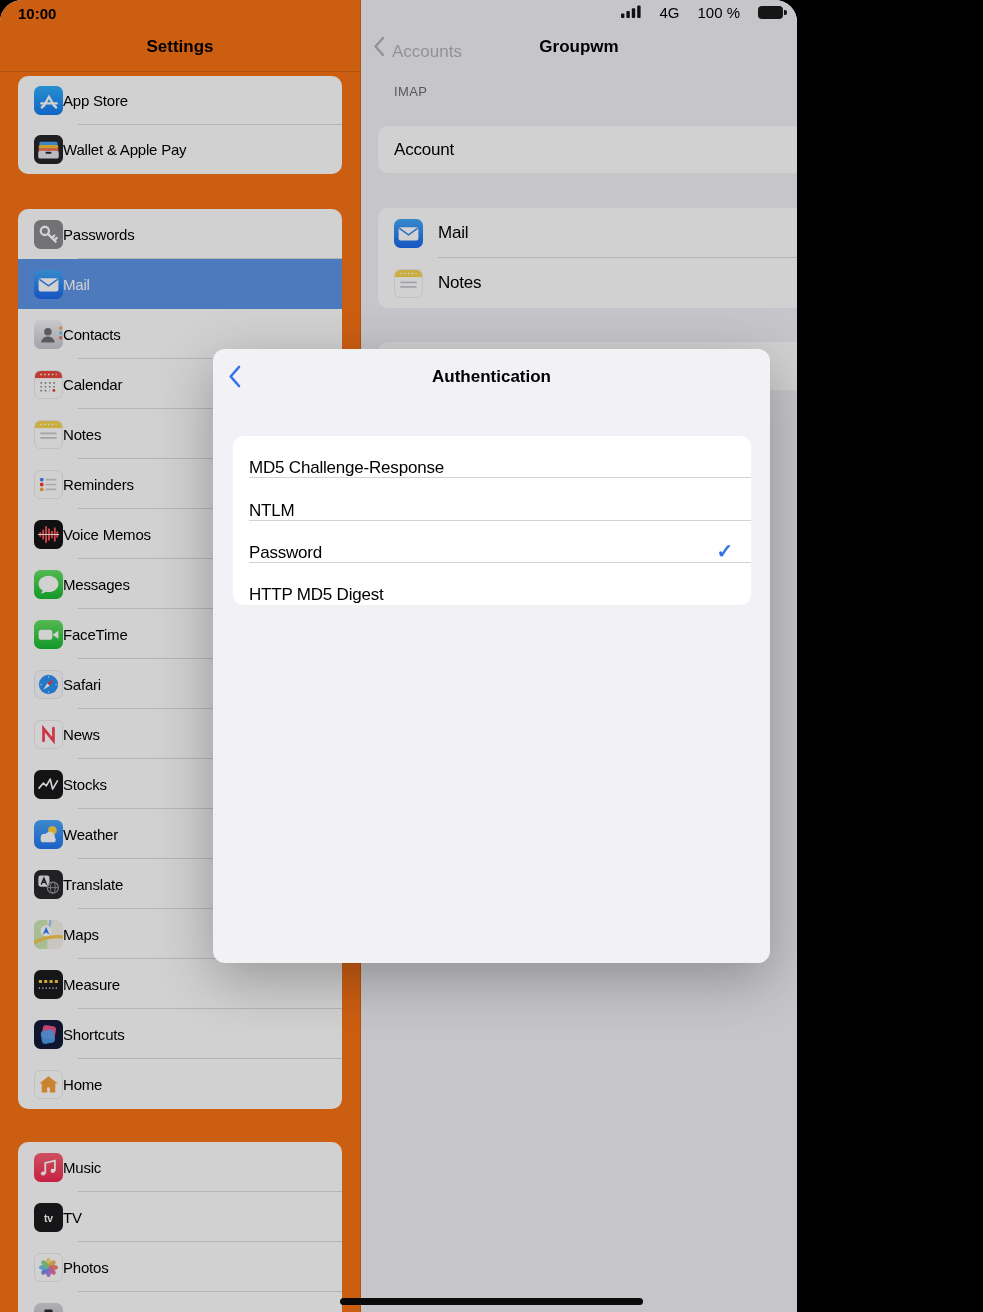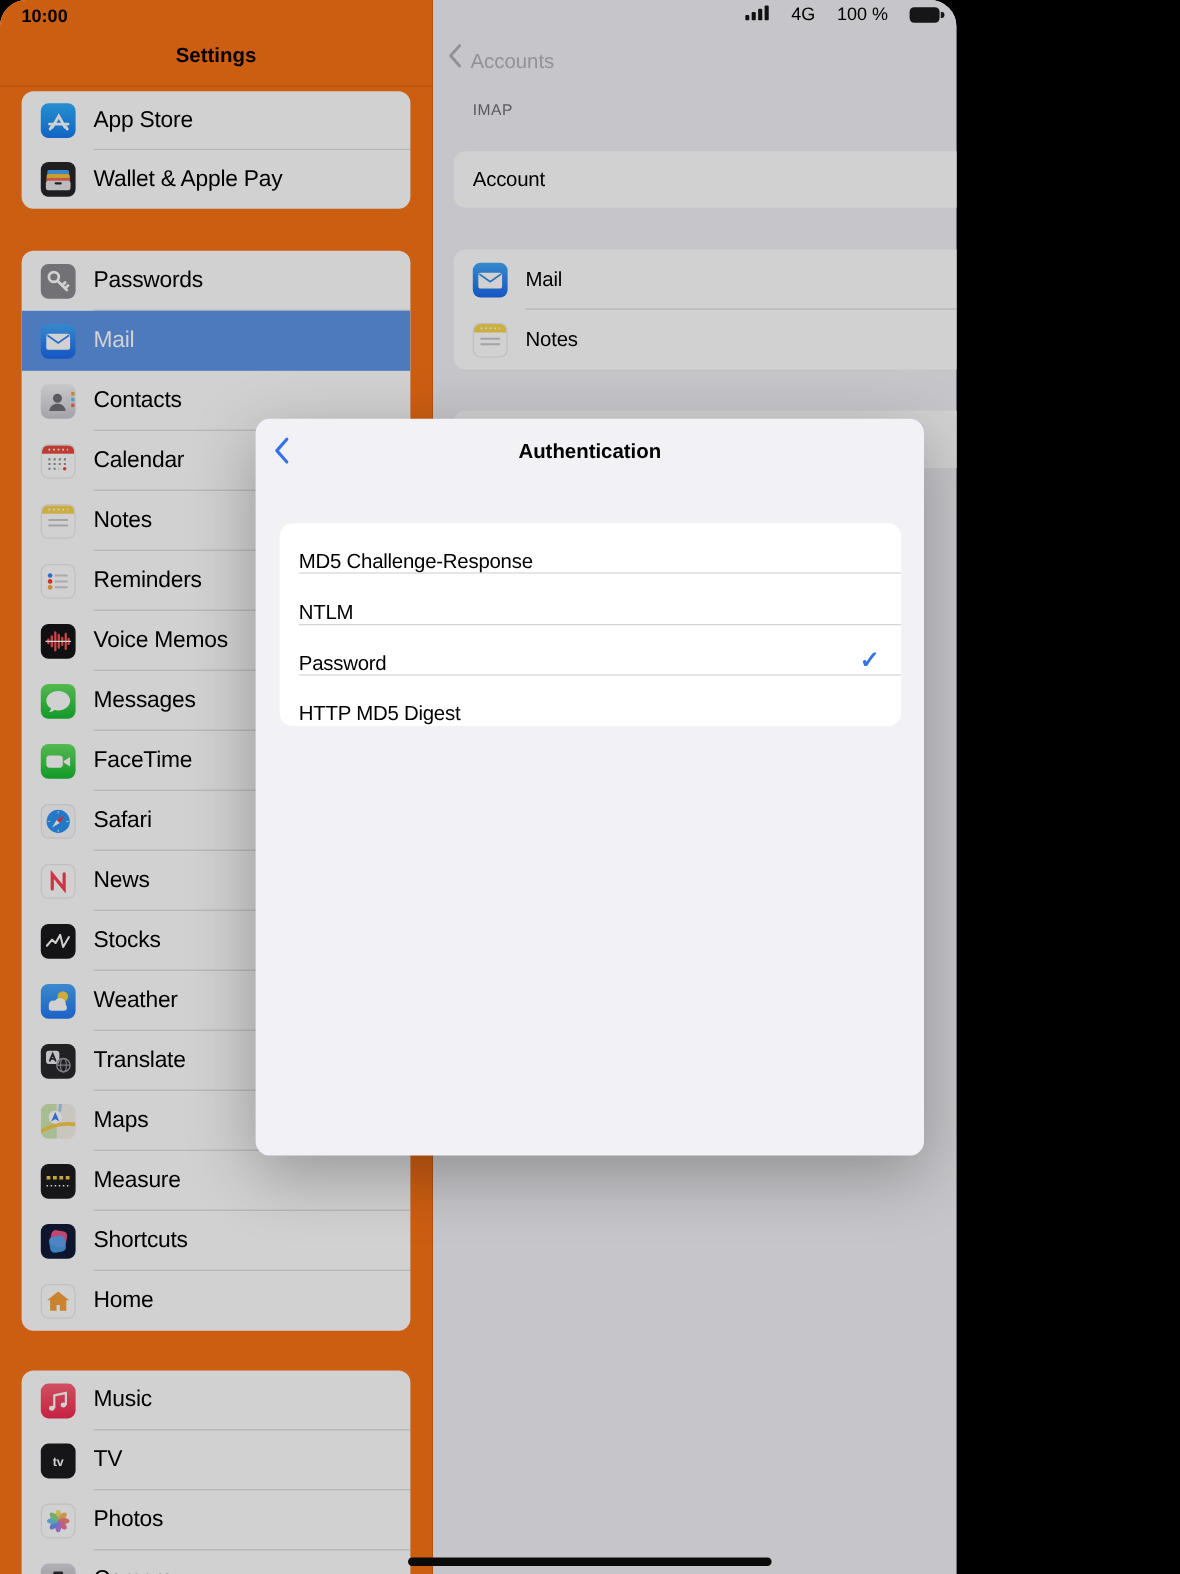--- a/index.html
+++ b/index.html
@@ -16,21 +16,21 @@
   .sidebar-header{position:absolute;top:0;left:0;width:100%;height:72px;border-bottom:1px solid rgba(0,0,0,0.12);box-sizing:border-box;}
   .sidebar-title{position:absolute;top:37px;left:0;width:100%;text-align:center;font-size:17px;font-weight:700;}
   .card{position:absolute;left:18px;width:324px;background:#fff;border-radius:10px;overflow:hidden;}
   #g1{top:76px;} #g2{top:209px;} #g3{top:1142px;}
   .row{height:50px;display:flex;align-items:center;padding:0 12px 0 16px;position:relative;}
   #g1 .row{height:49px;}
   .row:not(:last-child)::after{content:'';position:absolute;left:60px;right:0;bottom:0;height:1px;background:rgba(60,60,67,0.18);}
   .row.selected{background:#5d95e7;}
   .row.selected::after{display:none;}
   .row.selected .lbl{color:#fff;}
-  .lbl{margin-left:15px;font-size:19px;letter-spacing:-0.2px;white-space:nowrap;}
+  .lbl{margin-left:0;font-size:15px;letter-spacing:-0.2px;white-space:nowrap;}
   .icon{width:29px;height:29px;border-radius:6.5px;overflow:hidden;flex:none;position:relative;}
   .icon svg{display:block;width:100%;height:100%;}
   .ic-appstore{background:linear-gradient(180deg,#30b0fc,#157bf0);}
   .ic-wallet{background:#26262a;}
   .ic-passwords{background:#8a8a90;}
   .ic-mail{background:linear-gradient(180deg,#41a8f8,#1b68ee);}
   .ic-contacts{background:linear-gradient(180deg,#f4f4f7,#c8c8cf);}
   .ic-calendar{background:#fff;border:0.5px solid rgba(0,0,0,0.08);box-sizing:border-box;}
   .ic-notes{background:#fff;border:0.5px solid rgba(0,0,0,0.08);box-sizing:border-box;}
   .ic-reminders{background:#fff;border:0.5px solid rgba(0,0,0,0.08);box-sizing:border-box;}
@@ -383,20 +383,21 @@
     </div>
   </aside>
 
   <main class="detail">
     <div class="nav-back">
       <span><svg width="12" height="21" viewBox="0 0 12 21">
             <path d="M10 2L2.5 10.5 10 19" fill="none" stroke="#b2b2b8" stroke-width="2.4" stroke-linecap="round" stroke-linejoin="round"></path>
           </svg></span>
       <span>Accounts</span>
     </div>
+    <div class="nav-title">Groupwm</div>
 
     <div class="section-label">IMAP</div>
 
     <div class="pcard" id="account-card">
       <div class="prow">
         <span class="plbl">Account</span>
         <span class="chev">
             <svg width="9" height="16" viewBox="0 0 9 16">
               <path d="M1.5 1.5L7.5 8l-6 6.5" fill="none" stroke="#c0c0c5" stroke-width="2" stroke-linecap="round" stroke-linejoin="round"></path>
             </svg>

